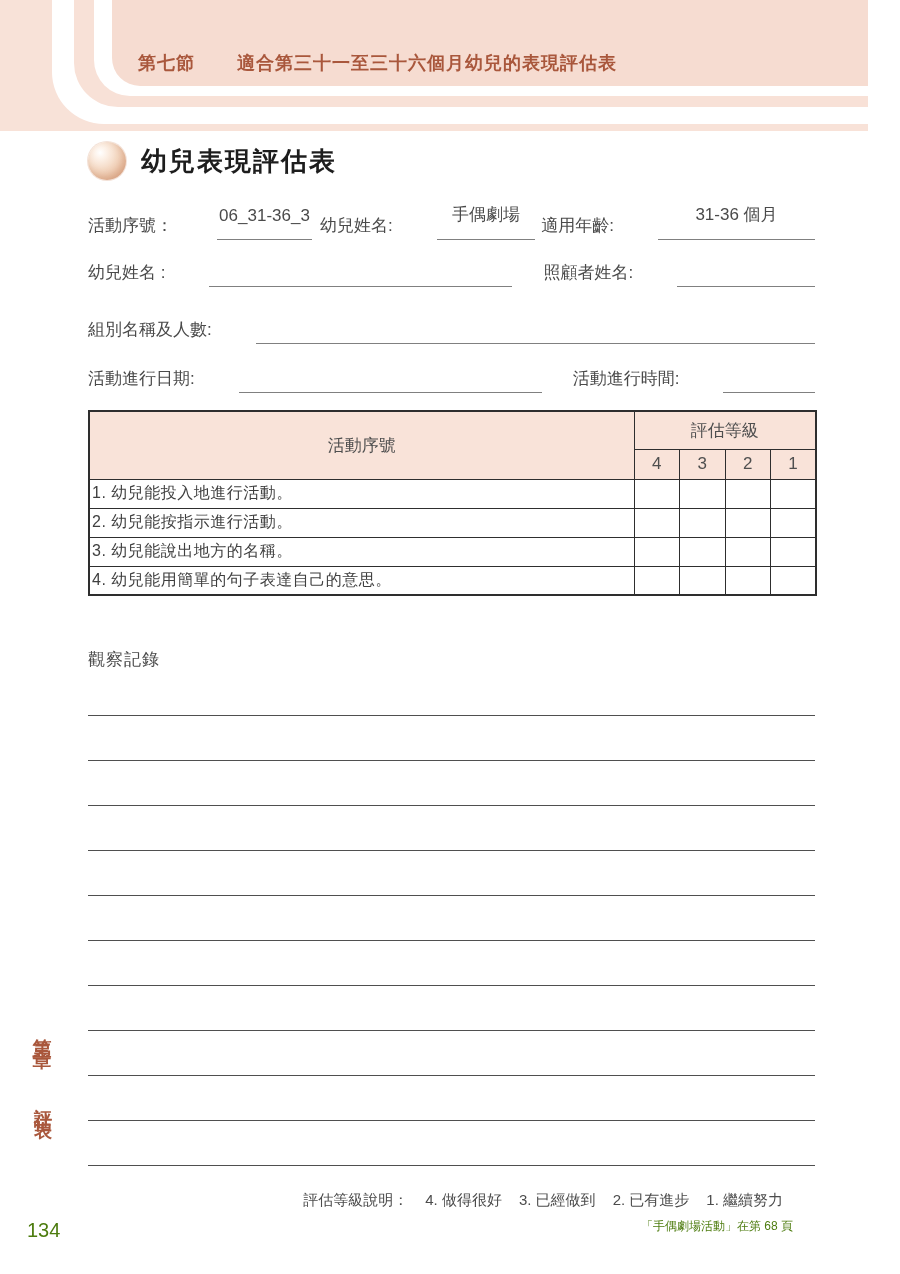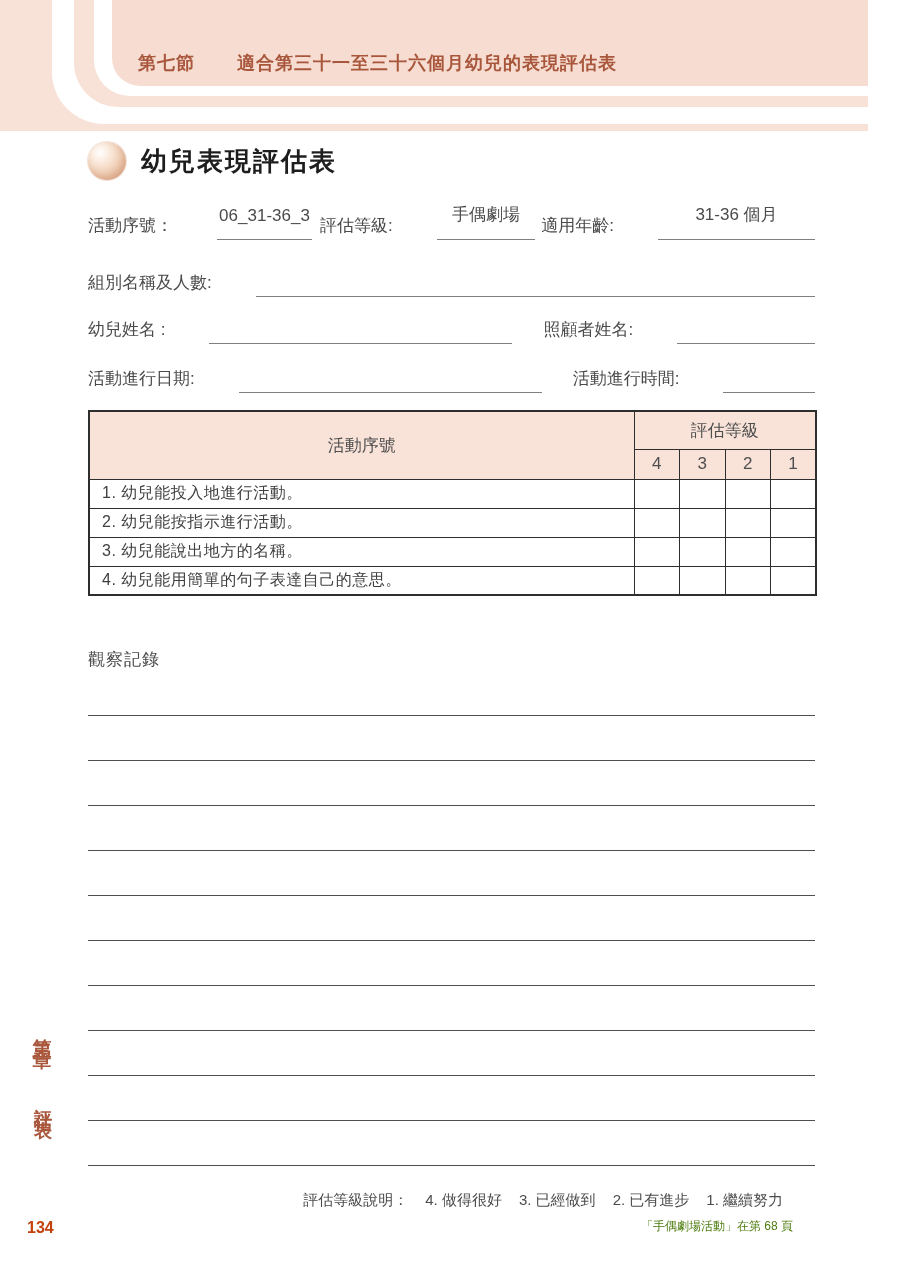--- a/index.html
+++ b/index.html
@@ -41,33 +41,33 @@
   .ml8 { margin-left:8px; } .ml6 { margin-left:6px; }
 
   
   .atable { margin-top:17px; width:727px; border-collapse:collapse; border:2px solid #2e2e2e; table-layout:fixed; }
   .atable th, .atable td { border:1px solid #2e2e2e; }
   .atable thead th { background:#f9e3d9; font-weight:normal; color:#4f4f4f; font-size:17px; }
   .th-items  { height:68px; }
   .th-grade  { height:38px; }
   .th-num    { height:30px; font-size:17px; }
   .atable tbody td { height:29px; background:#ffffff; }
-  .td-item { font-size:16px; color:#3f3f3f; padding-left:12px; letter-spacing:0.5px; }
+  .td-item { font-size:16px; color:#3f3f3f; padding-left:2px; letter-spacing:0.5px; }
 
   
   .obs-label { margin-top:52px; font-size:17px; color:#4a4a4a; letter-spacing:1px; }
   .obs-lines { margin-top:7px; }
   .obs-line  { height:0; border-bottom:1.5px solid #4f4f4f; margin-top:44px; }
 
   
   .side-chapter { position:absolute; left:29px; top:1024px; writing-mode:vertical-rl; text-orientation:upright;
                   font-size:19px; font-weight:bold; color:#a9573c; letter-spacing:5px; }
   .side-section { position:absolute; left:31px; top:1094px; writing-mode:vertical-rl; text-orientation:upright;
                   font-size:18px; font-weight:bold; color:#a9573c; letter-spacing:6px; }
-  .pageno { position:absolute; left:27px; top:1219px; font-size:16px; font-weight:bold; color:#c2410c; }
+  .pageno { position:absolute; left:27px; top:1219px; font-size:20px; font-weight:normal; color:#4d7c0f; }
 
   .legend { position:absolute; right:85px; top:1191px; display:flex; align-items:center; gap:17px;
             font-size:15px; color:#4c4c4c; white-space:nowrap; }
   .reference { position:absolute; right:75px; top:1218px; font-size:12px; color:#4d7c0f; }
 </style>
 </head>
 <body>
 
 <div class="page">
 
@@ -85,36 +85,36 @@
   <div class="main">
 
     <div class="title-row">
       <span class="pearl"></span>
       <span class="doc-title">幼兒表現評估表</span>
     </div>
 
     <div class="frow row1">
       <span class="lbl">活動序號：</span>
       <span class="fill w-sno">06_31-36_3</span>
-      <span class="lbl ml8">評估等級:</span>
+      <span class="lbl ml8">幼兒姓名:</span>
       <span class="fill grow">手偶劇場</span>
       <span class="lbl ml6">適用年齡:</span>
       <span class="fill w-age">31-36 個月</span>
-    </div>
-
-    <div class="frow row2">
-      <span class="lbl">組別名稱及人數:</span>
-      <span class="fill grow"></span>
     </div>
 
     <div class="frow row3">
       <span class="lbl">幼兒姓名 :</span>
       <span class="fill w-name"></span>
       <span class="gap30"></span>
       <span class="lbl">照顧者姓名:</span>
+      <span class="fill grow"></span>
+    </div>
+
+    <div class="frow row2">
+      <span class="lbl">組別名稱及人數:</span>
       <span class="fill grow"></span>
     </div>
 
     <div class="frow row4">
       <span class="lbl">活動進行日期:</span>
       <span class="fill w-name"></span>
       <span class="gap30"></span>
       <span class="lbl">活動進行時間:</span>
       <span class="fill grow"></span>
     </div>

